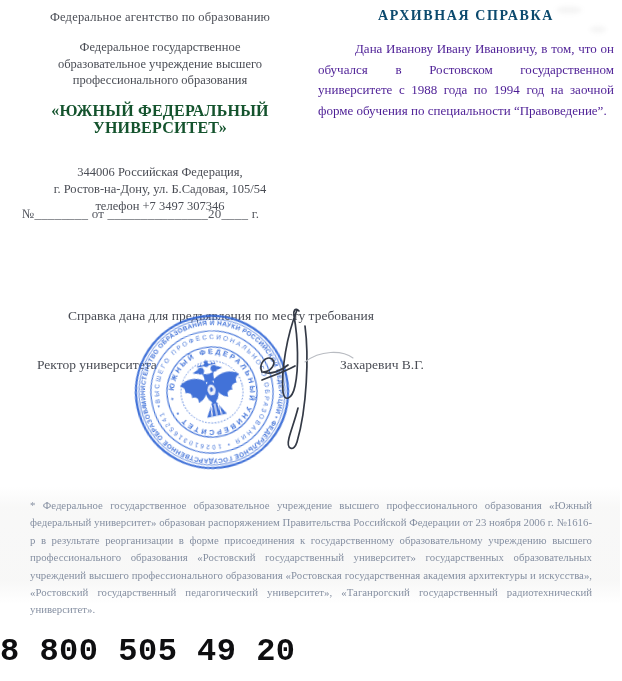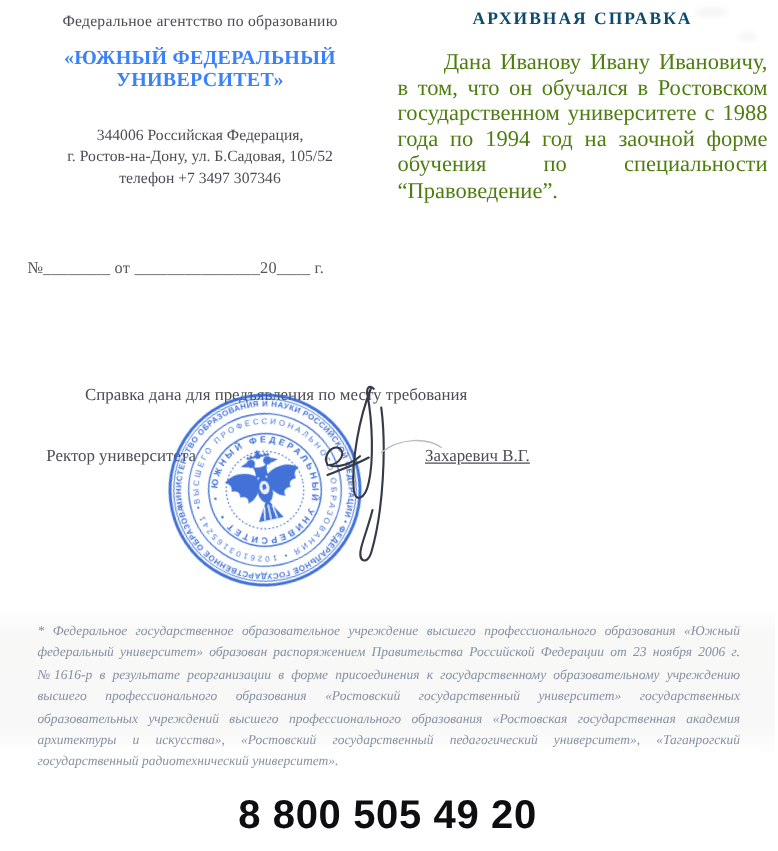--- a/index.html
+++ b/index.html
@@ -11,58 +11,59 @@
     font-family: "Liberation Serif", serif;
     color: #4a4d55;
     overflow: hidden;
     border-radius: 16px;
   }
   
   .hl { position: absolute; left: 14px; top: 10px; width: 292px; text-align: center; }
   .hl .agency { font-size: 12.5px; letter-spacing: .2px; }
   .hl .inst { font-size: 12.5px; margin-top: 14px; line-height: 16.5px; padding: 0 24px; }
   .hl .univ { font-size: 16px; font-weight: bold; margin-top: 13px; line-height: 17.5px;
-              color: #3b82f6; letter-spacing: .2px; padding: 0 10px; }
+              color: #14532d; letter-spacing: .2px; padding: 0 10px; }
   .hl .addr { font-size: 12.5px; margin-top: 27px; line-height: 17px; }
   .numline { position: absolute; left: 22px; top: 206px; font-size: 13px; letter-spacing: .2px; color: #53565e; }
   
   .hr { position: absolute; left: 318px; top: 8px; width: 296px; }
   .hr .title { font-size: 14px; font-weight: bold; text-align: center; letter-spacing: 1.6px; color: #0c4a6e; }
-  .hr .para { font-size: 18px; line-height: 20.6px; text-align: justify; text-indent: 37px; color: #4d7c0f; }
+  .hr .para { font-size: 13px; line-height: 20.6px; text-align: justify; text-indent: 37px; color: #4c1d95; }
   .hr .para.first { margin-top: 15px; }
   
   .statement  { position: absolute; left: 68px;  top: 308px; font-size: 13.5px; }
   .signer-title { position: absolute; left: 37px;  top: 357px; font-size: 13.5px; }
-  .signer-name  { position: absolute; left: 340px; top: 357px; font-size: 13.5px; text-decoration: underline; }
+  .signer-name  { position: absolute; left: 340px; top: 357px; font-size: 13.5px; }
   
   .shade { position: absolute; left: 0; top: 486px; width: 622px; height: 118px;
            background: linear-gradient(180deg, rgba(120,120,112,0) 0%, rgba(120,120,112,0.05) 18%,
                        rgba(120,120,112,0.055) 80%, rgba(120,120,112,0) 100%); }
   .footnote { position: absolute; left: 30px; top: 497px; width: 562px;
-              font-size: 10.8px; line-height: 17.4px; text-align: justify; color: #8690a2; font-style: italic; }
+              font-size: 10.8px; line-height: 17.4px; text-align: justify; color: #8690a2; }
   
-  .phone { position: absolute; left: 0; top: 633px; width: 100%; text-align: center;
-           font-family: Liberation Sans, sans-serif; font-weight: bold;
+  .phone { position: absolute; left: 0; top: 633px; width: 100%; text-align: left;
+           font-family: Liberation Mono, monospace; font-weight: bold;
            font-size: 32px; letter-spacing: .5px; color: #0e0e10; }
   
   .stamp-svg { position: absolute; left: 112px; top: 292px; width: 200px; height: 200px; }
   .sig-svg   { position: absolute; left: 0; top: 0; width: 622px; height: 681px; pointer-events: none; }
   .smudge { position: absolute; border-radius: 50%; background: rgba(90,90,90,0.06); filter: blur(2px); }
 </style>
 </head>
 <body>
 
 <div class="page">
 
   <div class="hl">
     <div class="agency">Федеральное агентство по образованию</div>
+    <div class="inst">Федеральное государственное образовательное учреждение высшего профессионального образования</div>
     <div class="univ">«ЮЖНЫЙ ФЕДЕРАЛЬНЫЙ УНИВЕРСИТЕТ»</div>
     <div class="addr">
       <div>344006 Российская Федерация,</div>
-      <div>г. Ростов-на-Дону, ул. Б.Садовая, 105/52</div>
+      <div>г. Ростов-на-Дону, ул. Б.Садовая, 105/54</div>
       <div>телефон +7 3497 307346</div>
     </div>
   </div>
   <div class="numline">№________ от _______________20____ г.</div>
 
   <div class="hr">
     <div class="title">АРХИВНАЯ СПРАВКА</div>
     <div class="para first">Дана Иванову Ивану Ивановичу, в том, что он обучался в Ростовском государственном университете с 1988 года по 1994 год на заочной форме обучения по специальности “Правоведение”.</div>
   </div>
 

